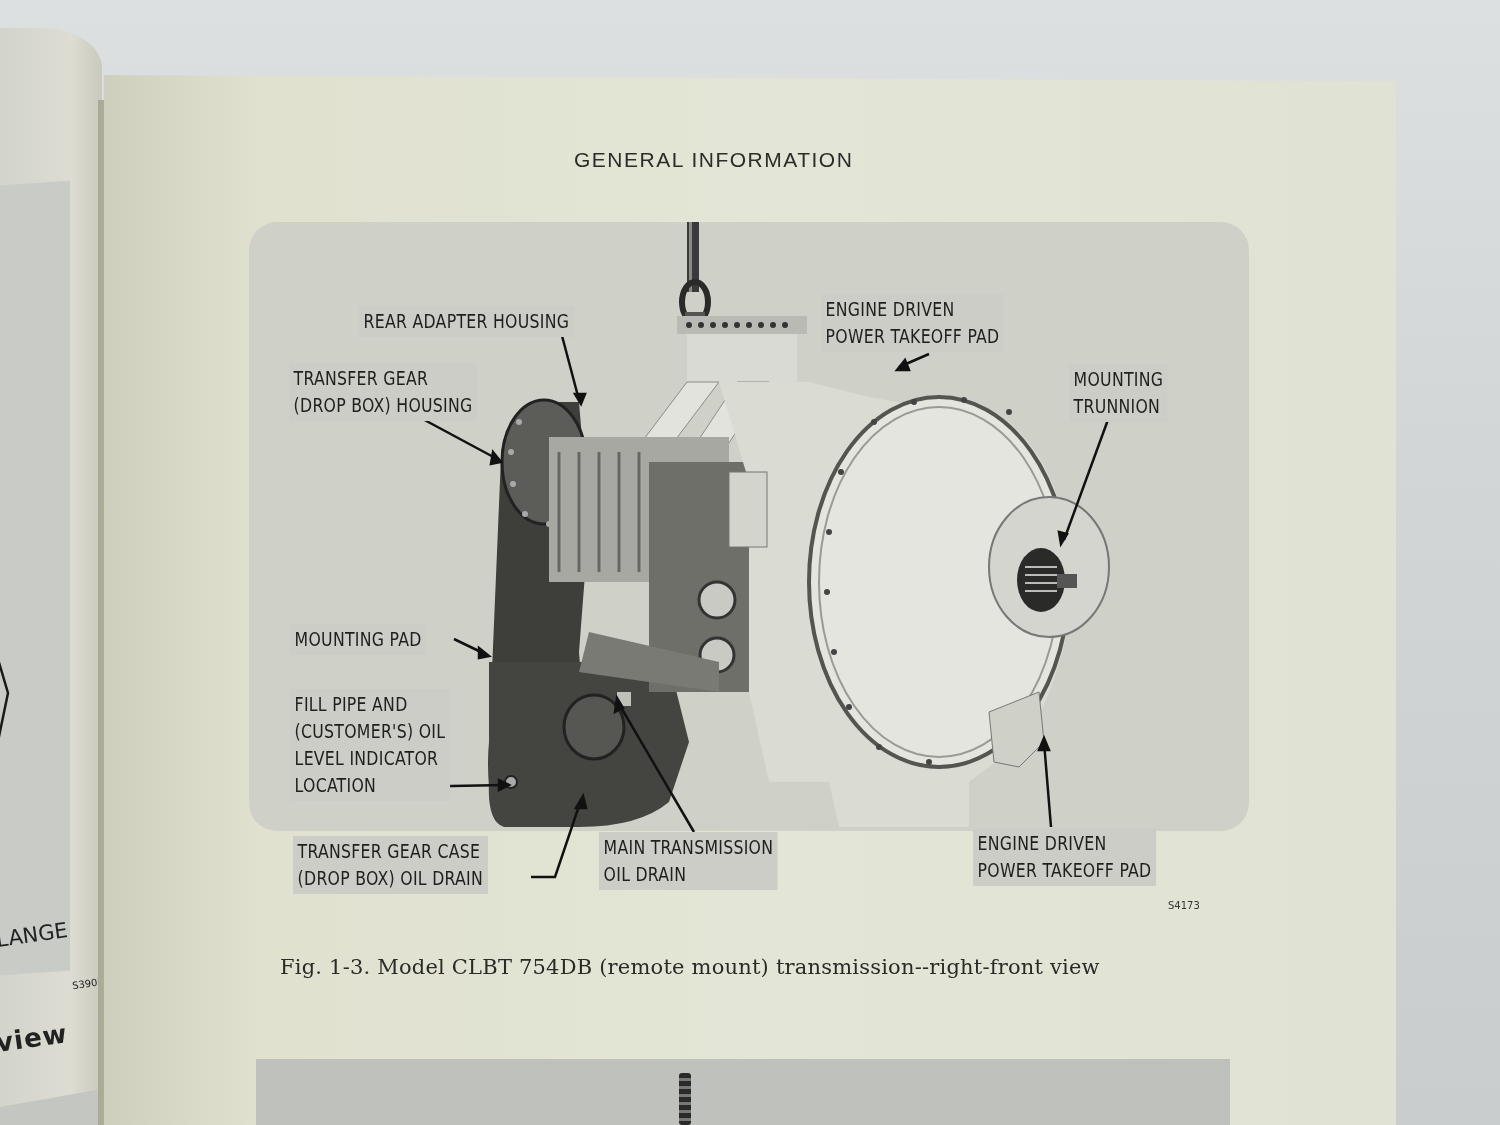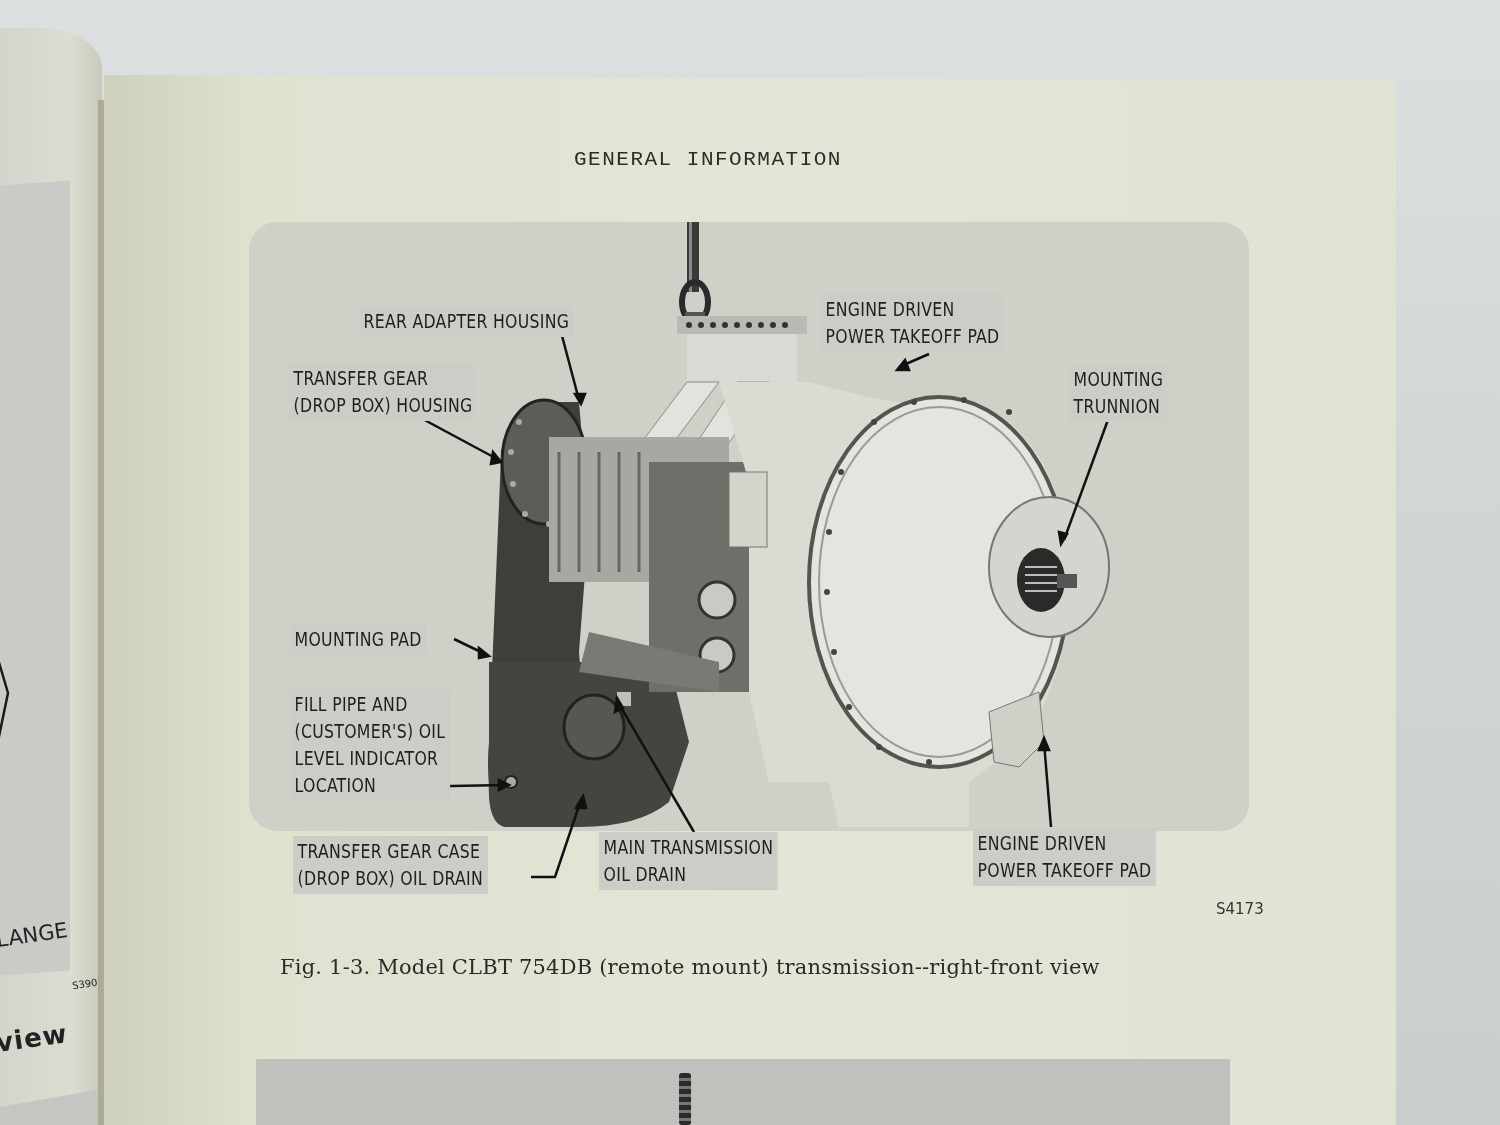--- a/index.html
+++ b/index.html
@@ -48,31 +48,31 @@
   }
   
   .page {
     position: absolute; left: 104px; top: 75px; width: 1292px; height: 1050px;
     background: linear-gradient(90deg, #cfcfbd 0%, #e0e1cf 12%, #e3e5d6 50%, #e0e2d3 100%);
     clip-path: polygon(0 0, 100% 0.6%, 100% 100%, 0 100%);
   }
   .page-header {
     position: absolute; left: 574px; top: 148px;
     font-size: 21px; letter-spacing: 1.5px; color: #2c2c2a;
-    font-family: Liberation Mono, monospace;
+    font-family: Liberation Sans, sans-serif;
   }
   
   .figure {
     position: absolute; left: 249px; top: 222px; width: 1000px; height: 609px;
     background: #cfd1c9;
     border-radius: 28px;
   }
   .fig-code {
-    position: absolute; left: 1216px; top: 900px;
-    font-family: "DejaVu Sans", sans-serif; font-size: 15px; color: #333;
+    position: absolute; left: 1168px; top: 900px;
+    font-family: "DejaVu Sans", sans-serif; font-size: 10px; color: #333;
   }
   .caption {
     position: absolute; left: 280px; top: 955px;
     font-family: "DejaVu Serif", serif; font-size: 21px; color: #2a2a28;
     letter-spacing: 0.2px; white-space: nowrap;
   }
   .figure2 {
     position: absolute; left: 256px; top: 1059px; width: 974px; height: 70px;
     background: #bfc1bc;
   }

